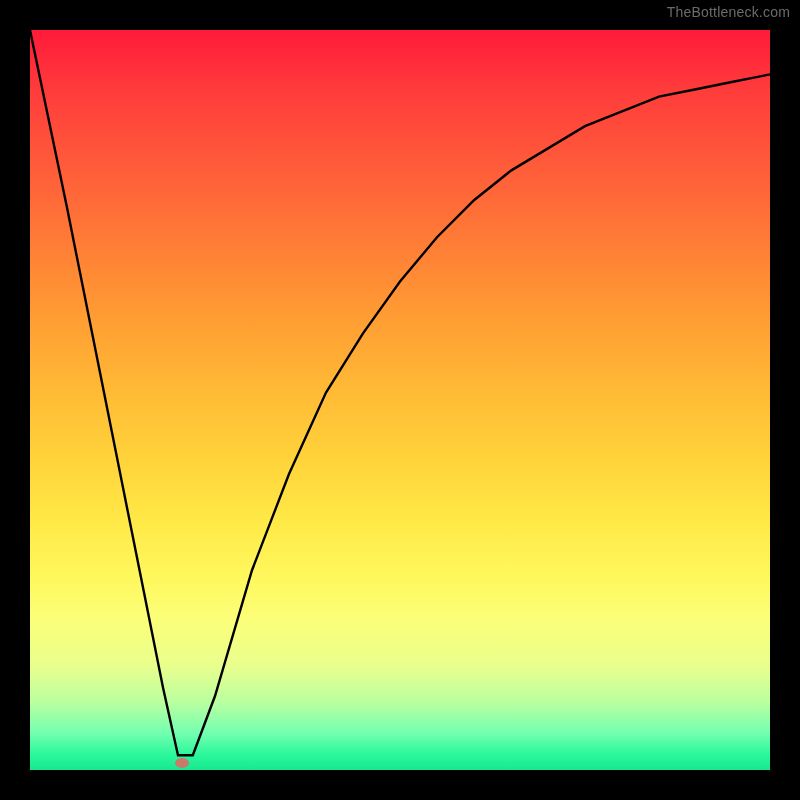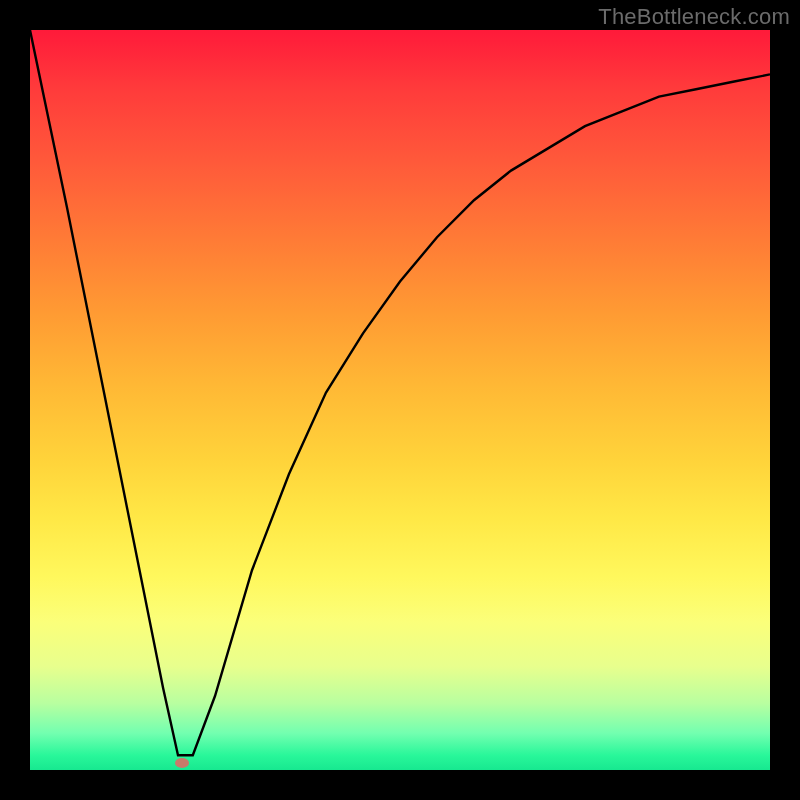--- a/index.html
+++ b/index.html
@@ -54,21 +54,21 @@
     height: 10px;
     border-radius: 50%;
     background: #c97a6a;
     transform: translate(-50%, -50%);
   }
   .watermark {
     position: absolute;
     top: 4px;
     right: 10px;
     color: #6b6b6b;
-    font-size: 22px;
+    font-size: 14px;
     font-weight: 500;
     letter-spacing: 0.2px;
     user-select: none;
   }
 </style>
 </head>
 <body>
 
 <div class="frame">
 

